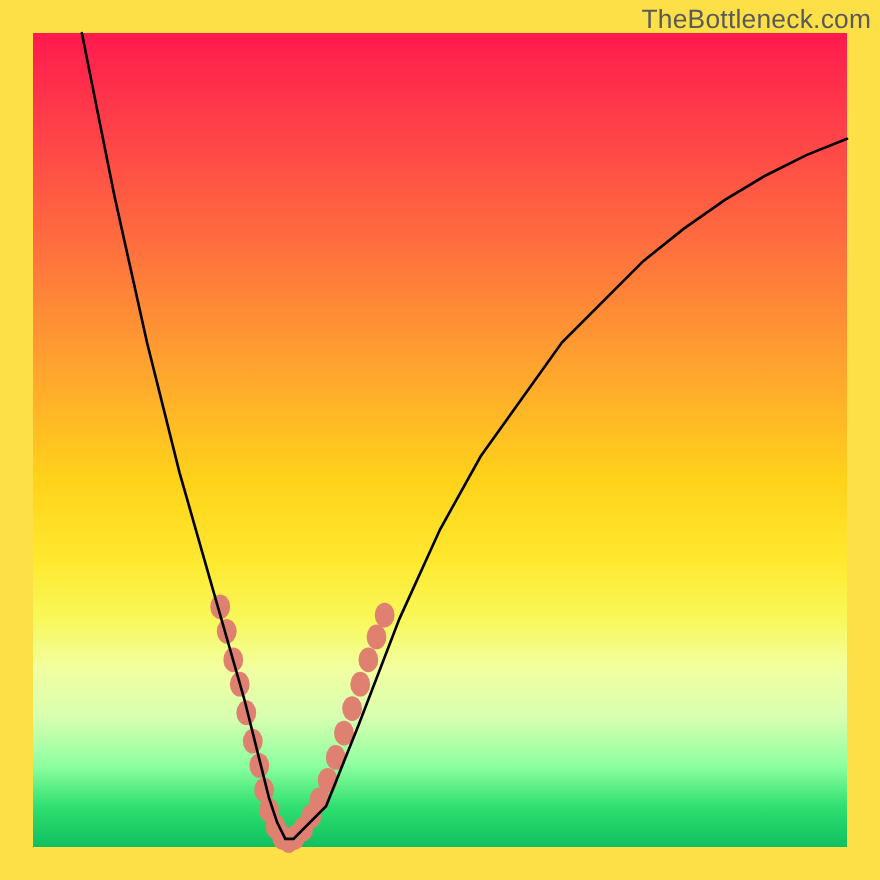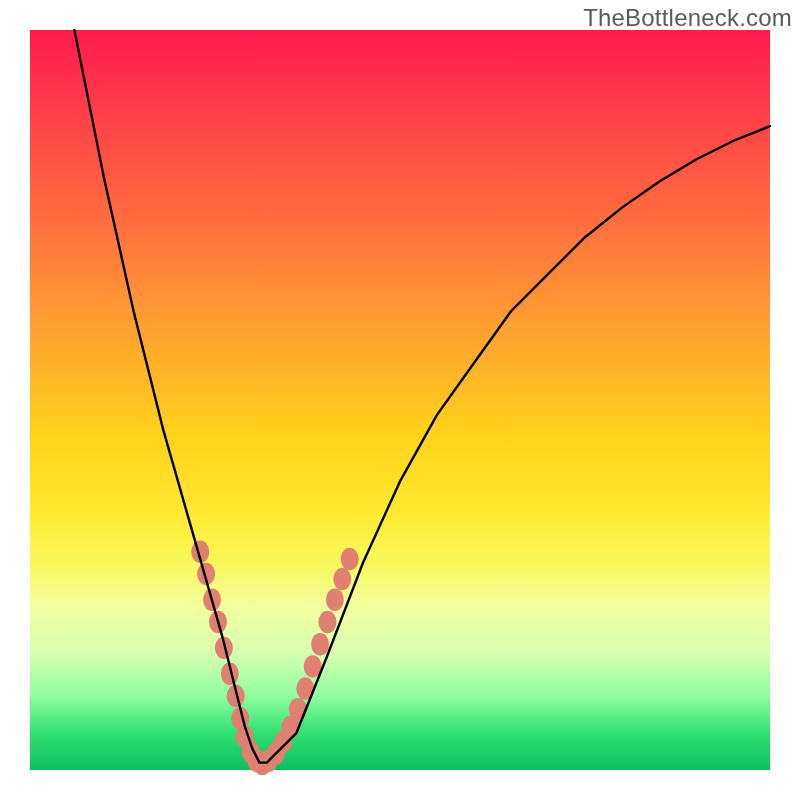--- a/index.html
+++ b/index.html
@@ -10,21 +10,21 @@
     overflow: hidden;
     background: #000;
     font-family: Arial, Helvetica, sans-serif;
   }
   .frame {
     position: absolute;
     left: 0;
     top: 0;
     width: 800px;
     height: 800px;
-    background: #ffffff;
+    background: #fde047;
   }
   .plot {
     position: absolute;
     left: 30px;
     top: 30px;
     width: 740px;
     height: 740px;
     background: linear-gradient(to bottom,
       #ff1a4d 0%,
       #ff3b4a 10%,

